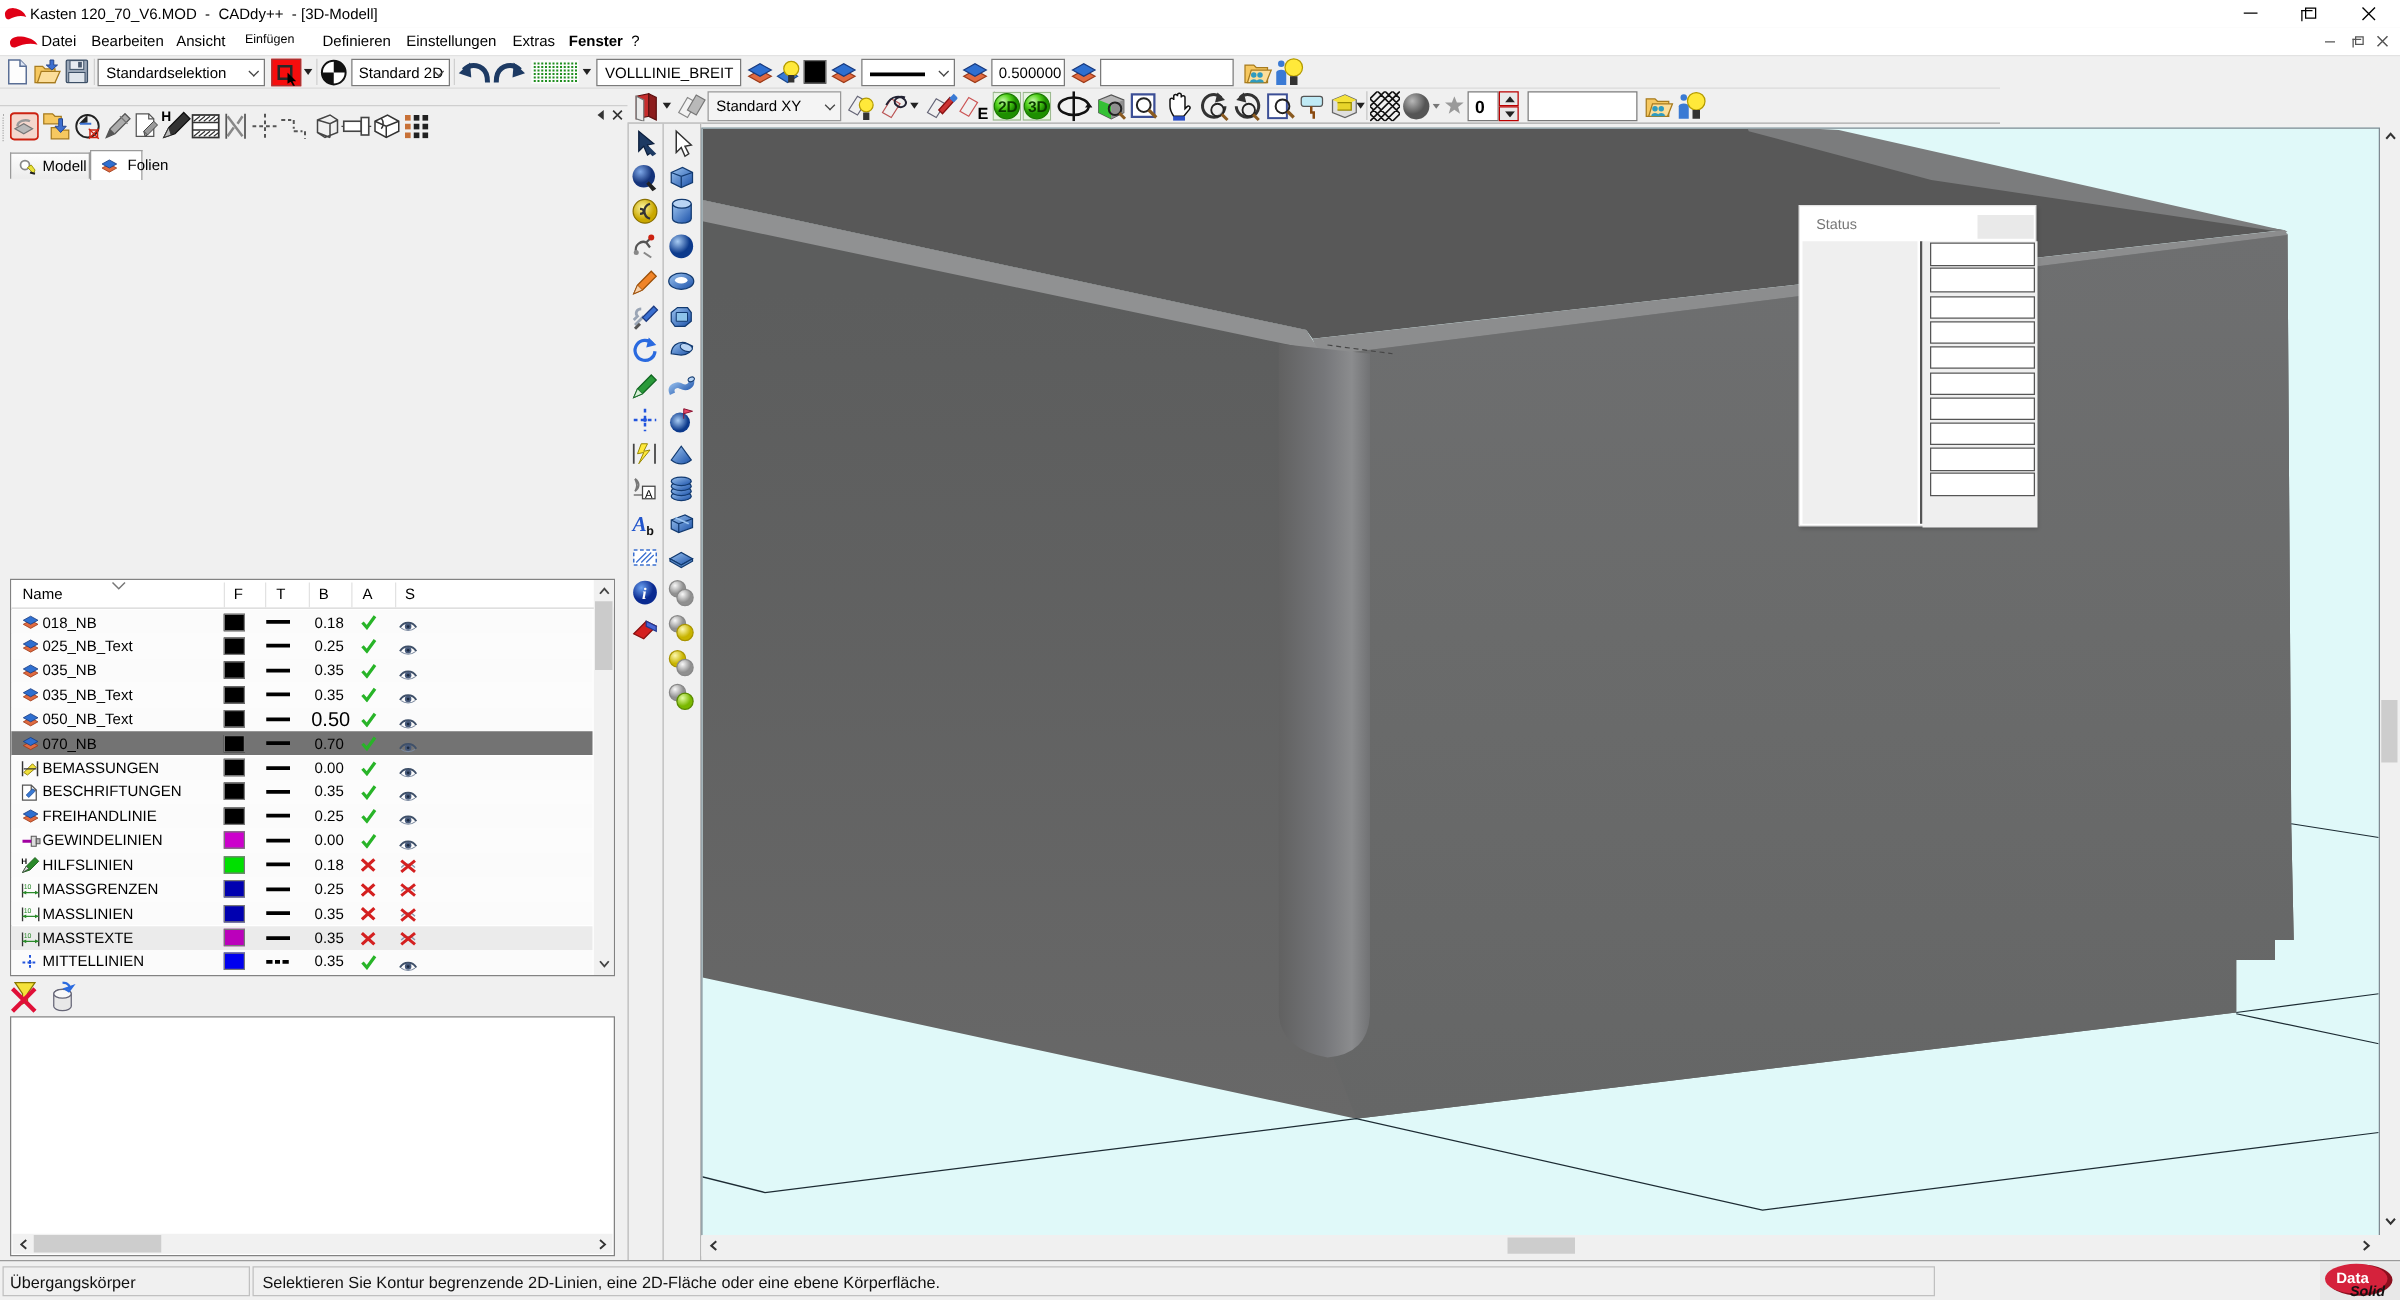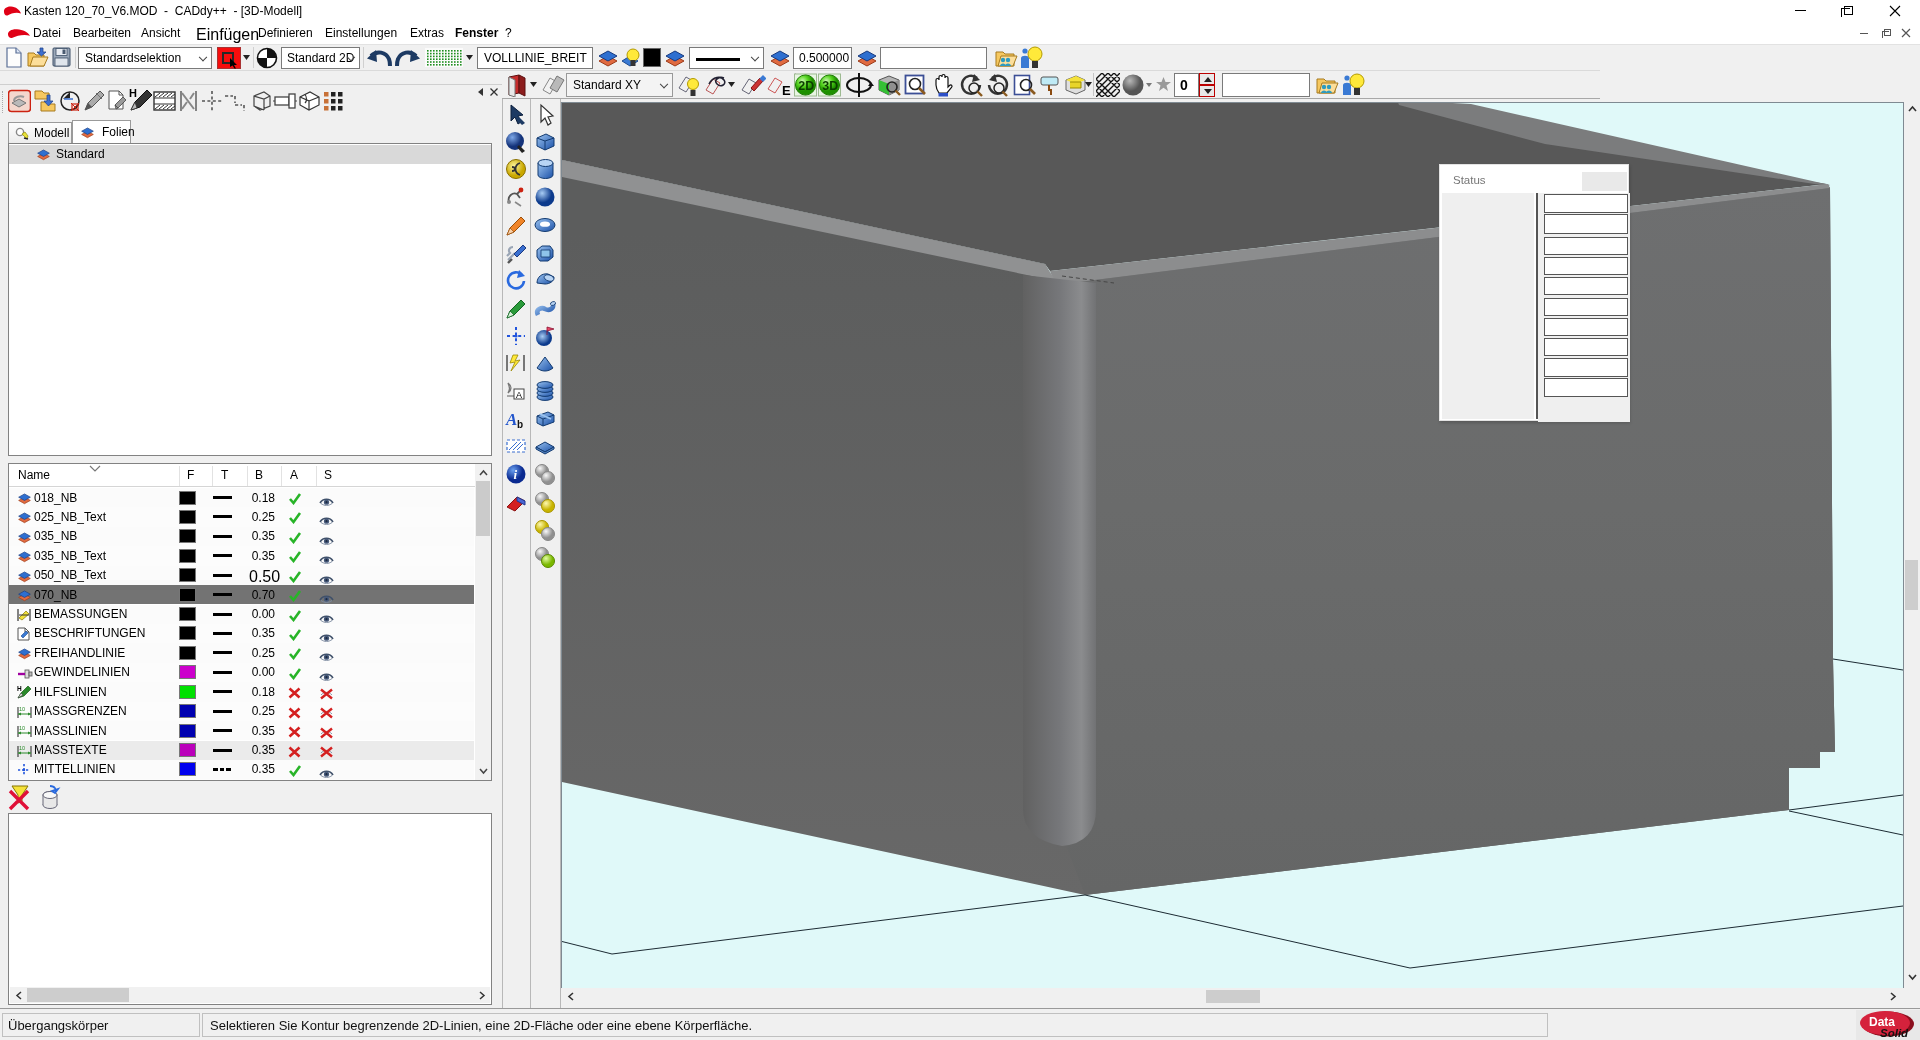--- a/index.html
+++ b/index.html
@@ -27,21 +27,21 @@
     </svg>
 </div>
 
 <div class="abs" style="left:0;top:22px;width:1920px;height:22px;background:#fff;">
   <svg class="abs" style="left:7px;top:6px;" width="24" height="12" viewBox="0 0 24 12">
     <path d="M1,6.5 C0.5,3 5,0.8 10,1.2 C16,1.7 21,4 23,7.8 C16.5,6 10,7.9 5.5,9.8 C3,10.5 1.2,9 1,6.5 Z" fill="#e00016"></path>
   </svg>
   <span class="abs" style="left:33px;top:4px;font-size:12px;">Datei</span>
   <span class="abs" style="left:73px;top:4px;font-size:12px;">Bearbeiten</span>
   <span class="abs" style="left:141px;top:4px;font-size:12px;">Ansicht</span>
-  <span class="abs" style="left:196px;top:4px;font-size:16px;">Einfügen</span>
+  <span class="abs" style="left:196px;top:4px;font-size:10px;">Einfügen</span>
   <span class="abs" style="left:258px;top:4px;font-size:12px;">Definieren</span>
   <span class="abs" style="left:325px;top:4px;font-size:12px;">Einstellungen</span>
   <span class="abs" style="left:410px;top:4px;font-size:12px;">Extras</span>
   <span class="abs" style="left:455px;top:4px;font-size:12px;font-weight:bold;">Fenster</span>
   <span class="abs" style="left:505px;top:4px;font-size:12px;">?</span>
   <div class="abs" style="left:1860px;top:11px;width:8px;height:1px;background:#555;"></div>
   <div class="abs" style="left:1884px;top:7px;width:7px;height:7px;border:1px solid #555;"></div>
   <div class="abs" style="left:1882px;top:9px;width:7px;height:7px;border:1px solid #555;border-right:none;border-bottom:none;"></div>
   <svg class="abs" style="left:1901px;top:6px;" width="10" height="10">
       <path d="M1,1 L9,9 M9,1 L1,9" stroke="#555" stroke-width="1.2"></path>
@@ -470,37 +470,28 @@
   </svg>
 
   <div class="abs" style="left:8px;top:38px;width:64px;height:21px;background:linear-gradient(#fdfdfd,#ececec);border:1px solid #9a9a9a;border-bottom:none;">
     <svg class="abs" style="left:6px;top:4px;" width="15" height="14" viewBox="0 0 15 14">
       <circle cx="5" cy="5" r="3.6" fill="#fff" stroke="#888" stroke-width="1.4"></circle>
       <path d="M7,7 L12,12 L13,9 L10,5 Z" fill="#e8e13a" stroke="#999000" stroke-width="0.7"></path>
       <path d="M9,11 L13,12" stroke="#222" stroke-width="1.6"></path>
     </svg>
     <span class="abs" style="left:25px;top:3px;font-size:12px;">Modell</span>
   </div>
-  <div class="abs" style="left:72px;top:36px;width:59px;height:24px;background:#fff;border:1px solid #9a9a9a;border-bottom:none;padding-left:36px;">
+  <div class="abs" style="left:72px;top:36px;width:42px;height:24px;background:#fff;border:1px solid #9a9a9a;border-bottom:none;padding-left:36px;">
     <svg class="abs lay" style="left:7px;top:5px;" width="15" height="13" viewBox="0 0 22 20">
         <path d="M2,13 L11,8 L20,13 L11,18 Z" fill="#e06a40" stroke="#9c3a18" stroke-width="1"></path>
         <path d="M2,8 L11,3 L20,8 L11,13 Z" fill="#2e6fd0" stroke="#173a80" stroke-width="1"></path>
       </svg>
     <span class="abs" style="left:29px;top:4px;font-size:12px;">Folien</span>
   </div>
 
-  <div class="abs" style="left:8px;top:59px;width:484px;height:313px;background:#fff;border:1px solid #828282;">
-    <div class="abs" style="left:0;top:1px;width:482px;height:19px;background:#d9d9d9;">
-      <svg class="abs lay" style="left:27px;top:3px;" width="15" height="13" viewBox="0 0 22 20">
-          <path d="M2,13 L11,8 L20,13 L11,18 Z" fill="#e06a40" stroke="#9c3a18" stroke-width="1"></path>
-          <path d="M2,8 L11,3 L20,8 L11,13 Z" fill="#2e6fd0" stroke="#173a80" stroke-width="1"></path>
-        </svg>
-      <span class="abs" style="left:47px;top:2px;font-size:12px;">Standard</span>
-    </div>
-  </div>
 
   <div class="abs" id="ltable" style="left:8px;top:379px;width:484px;height:318px;background:#fff;border:1px solid #828282;overflow:hidden;">
     <div class="abs" style="left:0;top:0;width:482px;height:23px;background:#fff;border-bottom:1px solid #d5d5d5;">
       <span class="abs" style="left:9px;top:4px;font-size:12px;">Name</span>
       <svg class="abs" style="left:80px;top:1px;" width="12" height="7">
           <path d="M1,1 L6,6 L11,1" stroke="#777" stroke-width="1.2" fill="none"></path>
         </svg>
       <span class="abs" style="left:178px;top:4px;font-size:12px;">F</span>
       <span class="abs" style="left:212px;top:4px;font-size:12px;">T</span>
       <span class="abs" style="left:246px;top:4px;font-size:12px;">B</span>

